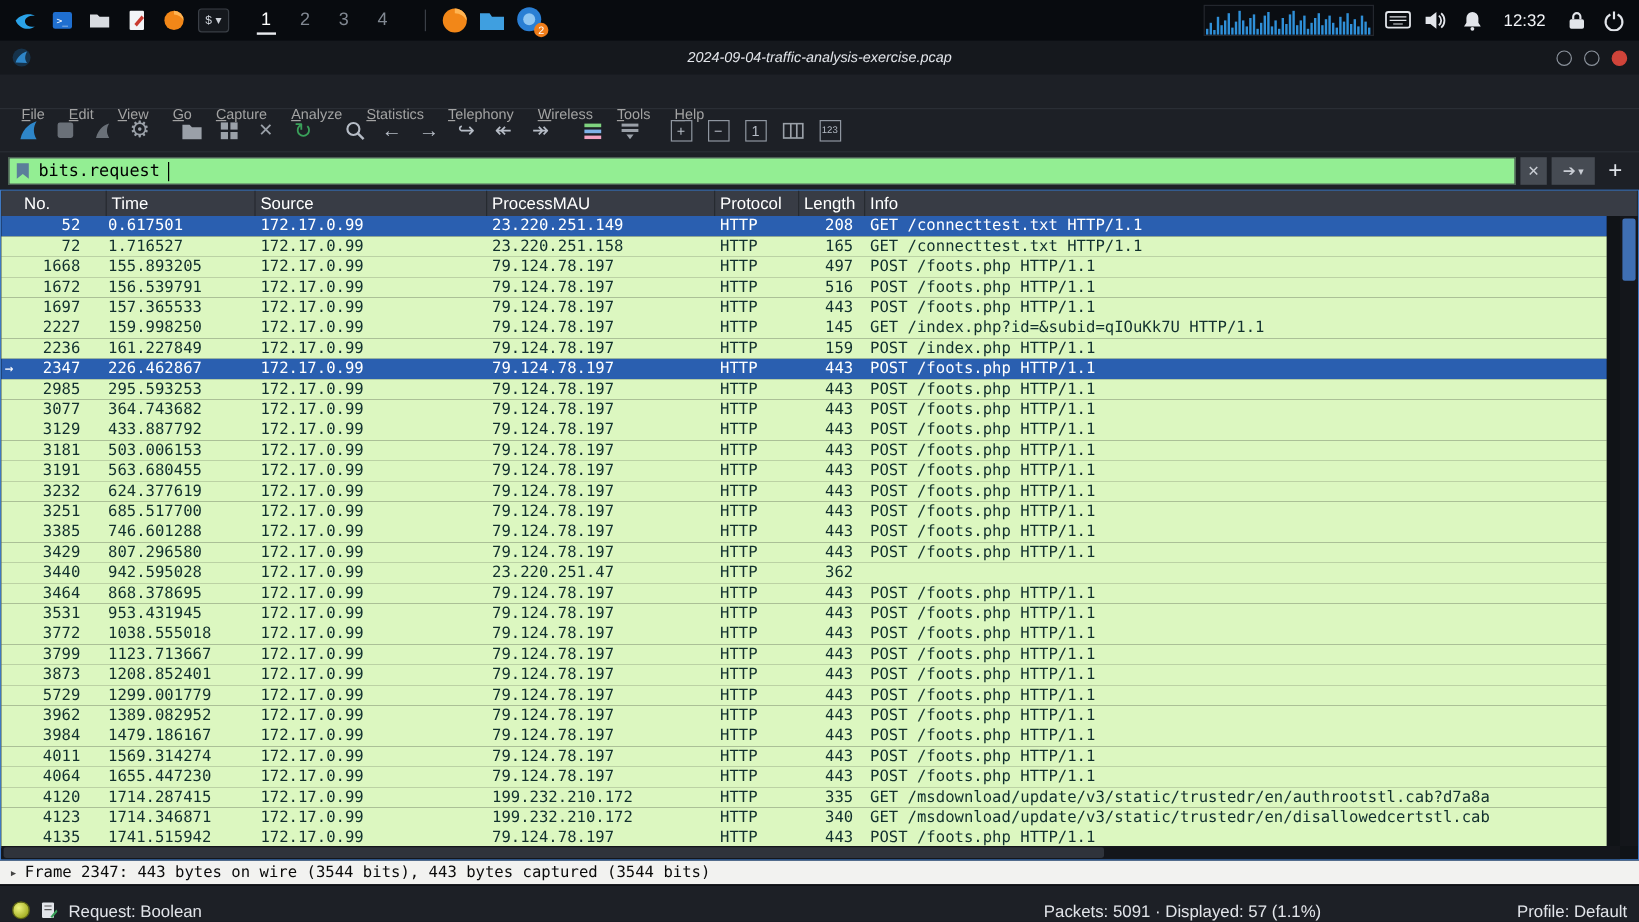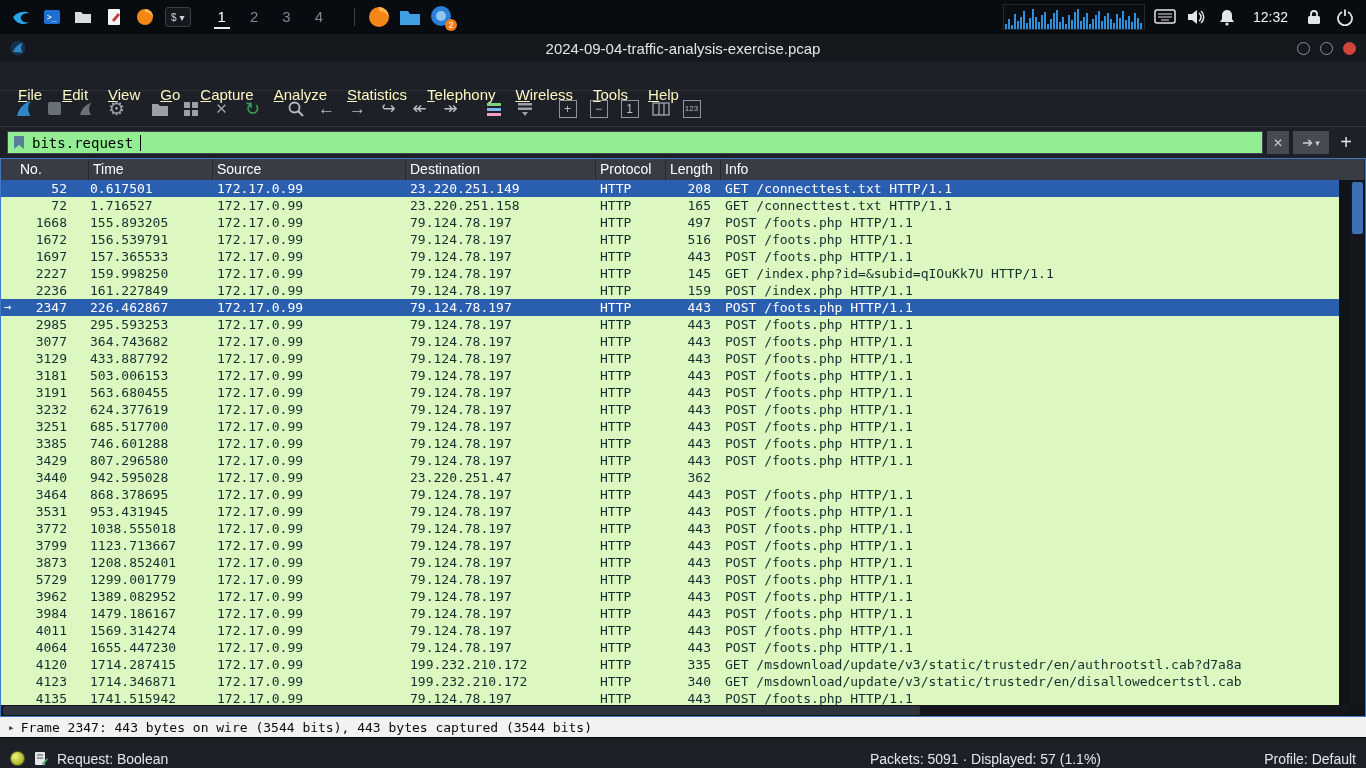--- a/index.html
+++ b/index.html
@@ -19,27 +19,27 @@
   .ws .active { color:#ffffff; border-bottom:2px solid #e8eaee; }
   .tb-sep { width:1px; height:18px; background:#3a3f46; margin:0 4px; }
   .badge-wrap { position:relative; width:24px; height:24px; }
   .badge { position:absolute; right:-3px; bottom:-2px; width:12px; height:12px; border-radius:50%;
     background:#f07d1a; color:#fff; font-size:9px; display:flex; align-items:center; justify-content:center; }
   .cpu { margin-left:auto; height:26px; background:#0a0d12; border:1px solid #23272e; display:flex; align-items:flex-end; }
   .clock { font-size:14px; color:#f2f4f7; margin:0 6px; }
 
   
   .titlebar { height:28px; background:#15181d; position:relative; display:flex; align-items:center; padding:0 10px; }
-  .title { position:absolute; left:0; right:0; text-align:center; color:#e2e5ea; font-size:15px; pointer-events:none; }
+  .title { position:absolute; left:0; right:0; text-align:center; color:#e2e5ea; font-size:12px; pointer-events:none;font-style:italic; }
   .winbtns { margin-left:auto; display:flex; gap:10px; align-items:center; }
   .wbtn { width:13px; height:13px; border-radius:50%; border:1px solid #8b929c; }
   .wbtn.close { background:#d0443a; border-color:#d0443a; }
 
   .menubar { height:28px; background:#1d2026; display:flex; align-items:center; padding:0 8px; }
-  .mitem { padding:3px 10px; font-size:15px; color:#fef9c3;margin-top:37px; }
+  .mitem { padding:3px 10px; font-size:12px; color:#a3a3a3;margin-top:37px; }
   .mitem .u { text-decoration:underline; }
 
   .toolbar { height:36px; background:#1d2026; border-top:1px solid #2a2e35; display:flex; align-items:center; padding:0 8px; }
   .tbtn { width:31px; height:28px; display:flex; align-items:center; justify-content:center;
     color:#b6bcc6; font-size:17px; line-height:1; }
   .tsep { width:12px; height:28px; }
   .box { display:flex; align-items:center; justify-content:center; width:18px; height:18px;
     border:1px solid #8f96a0; color:#b6bcc6; font-size:12px; }
   .box.small { font-size:8px; letter-spacing:0; }
   .glyph-grey { color:#9aa0a8; }
@@ -374,21 +374,21 @@
       <span style="font-size:9px;">▾</span>
     </span>
   <span class="plusbtn">+</span>
 </div>
 
 <div class="packet-area">
   <div class="cols-header grid" id="colheader">
       <div class="hcell hc0">No.</div>
       <div class="hcell hc1">Time</div>
       <div class="hcell hc2">Source</div>
-      <div class="hcell hc3">Destination</div>
+      <div class="hcell hc3">ProcessMAU</div>
       <div class="hcell hc4">Protocol</div>
       <div class="hcell hc5">Length</div>
       <div class="hcell hc6">Info</div>
     </div>
   <div class="rows" id="rows">
       <div class="prow grid sel">
         <div class="cell c-no">52</div>
         <div class="cell c-time">0.617501</div>
         <div class="cell c-src">172.17.0.99</div>
         <div class="cell c-dst">23.220.251.149</div>

